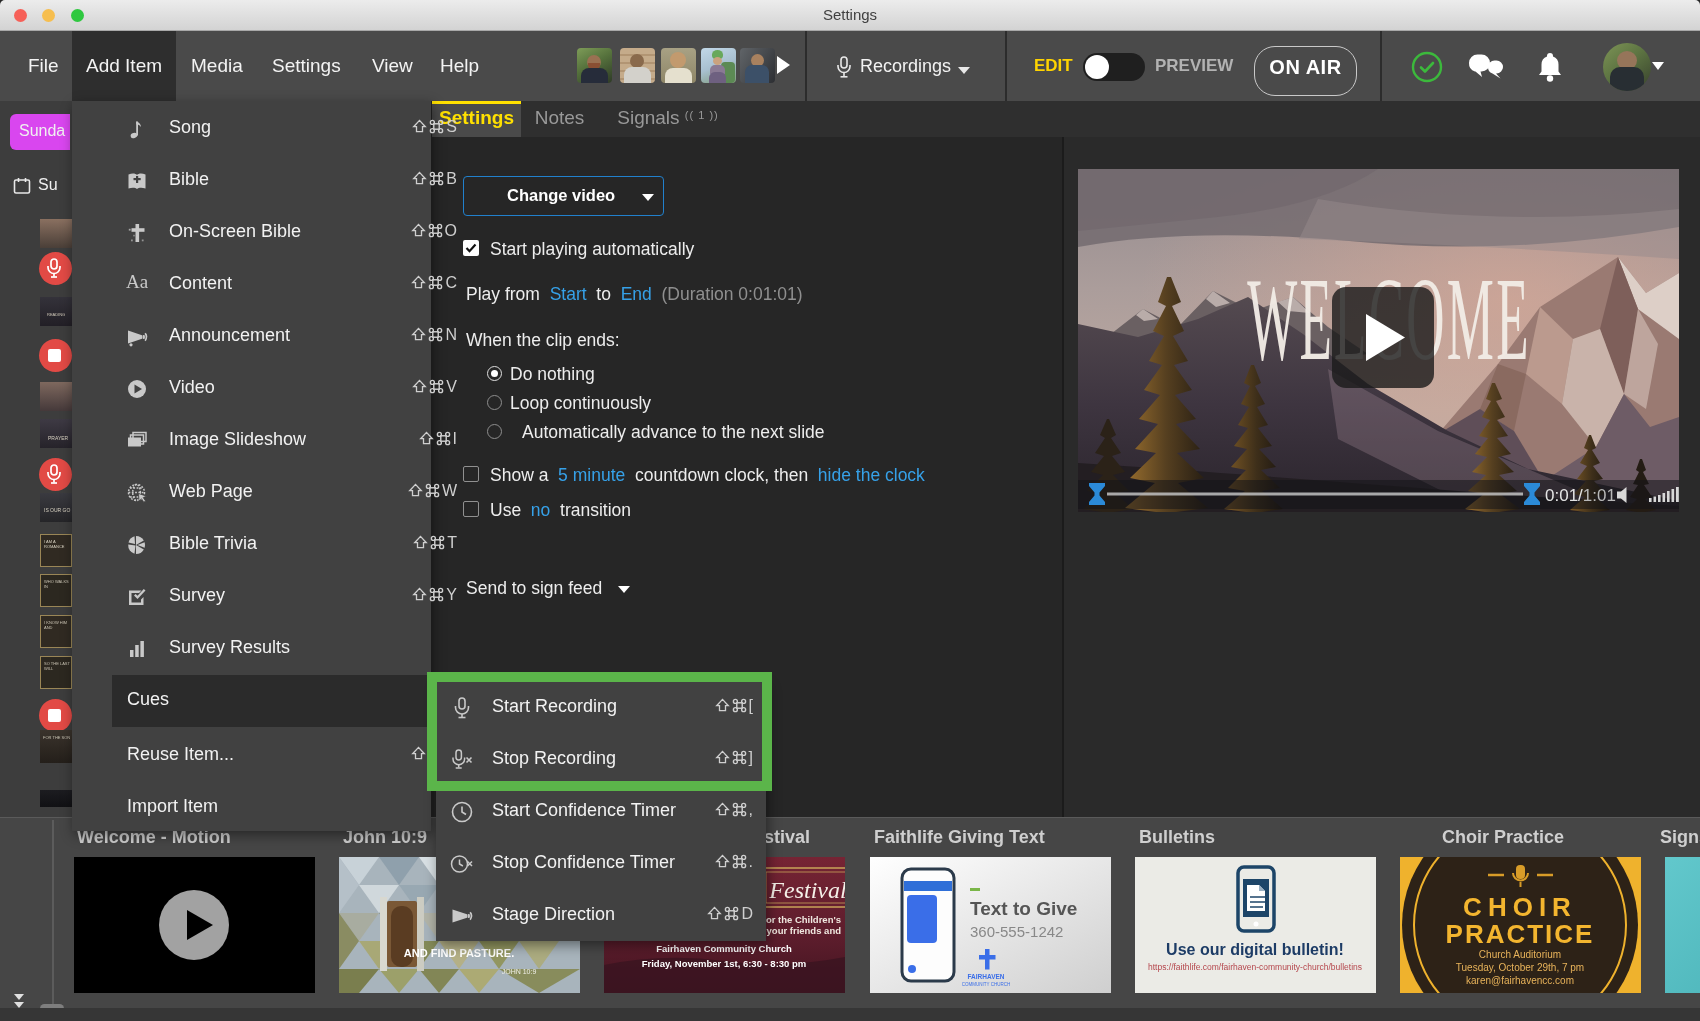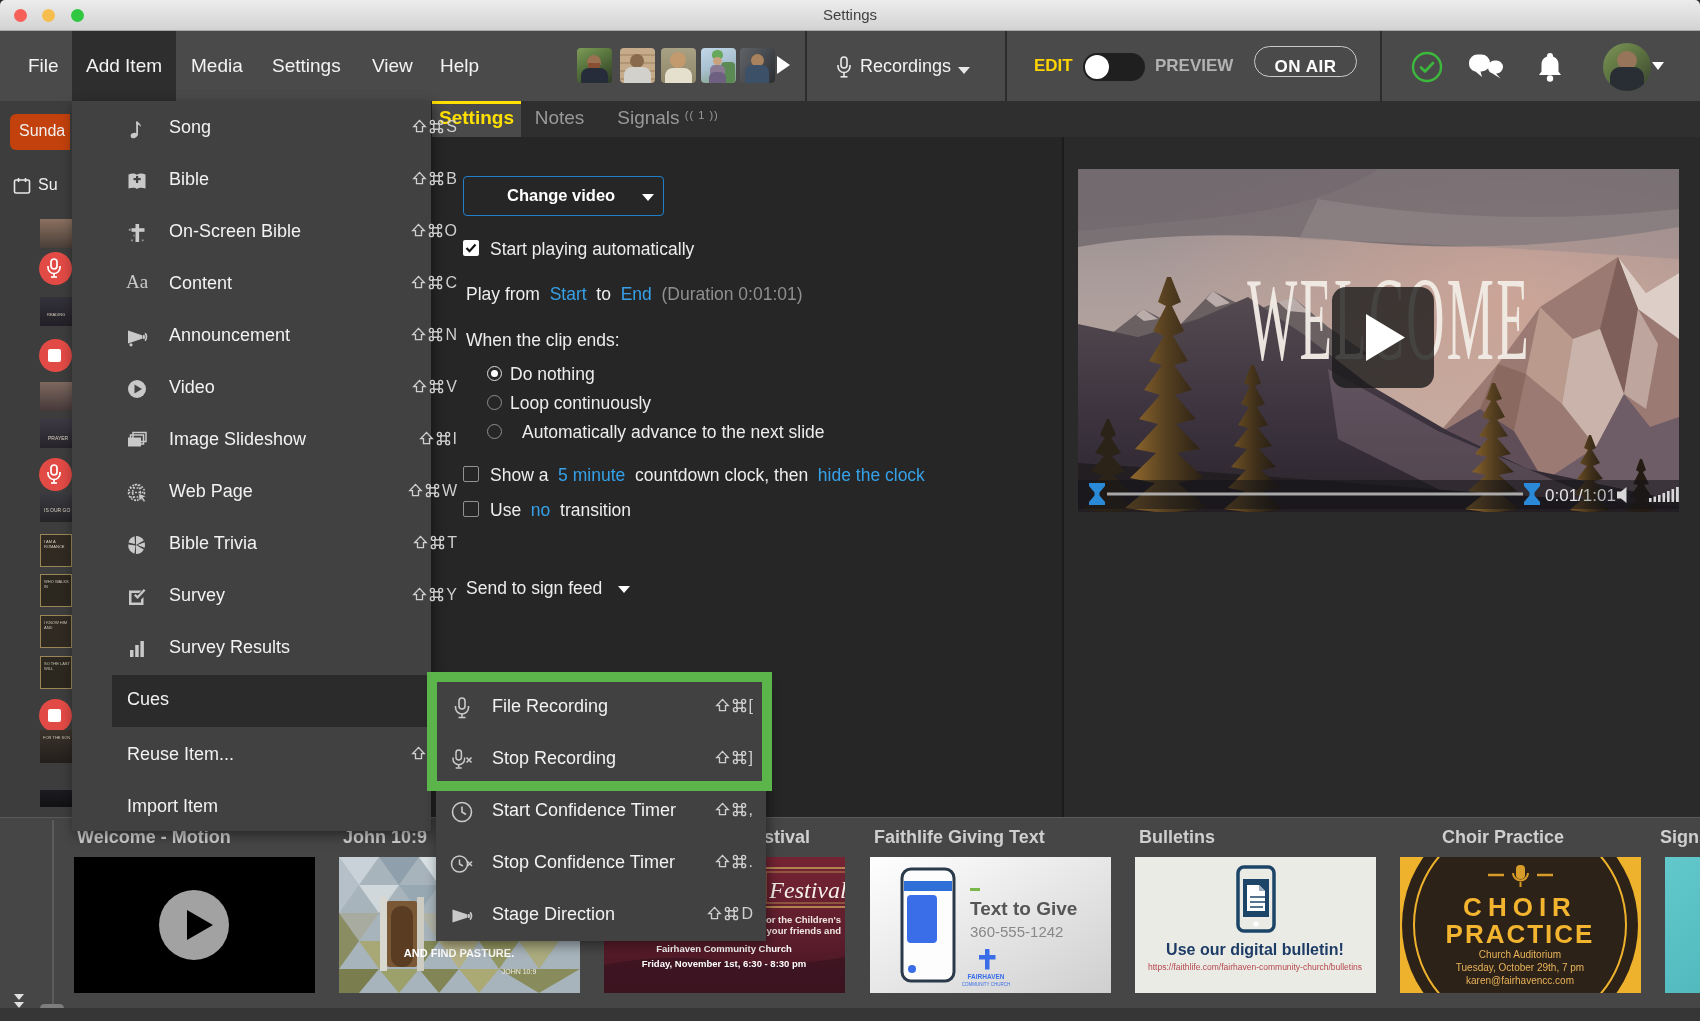--- a/index.html
+++ b/index.html
@@ -63,21 +63,21 @@
   .srow .sc { position:absolute; right:13px; top:15px; color:#cfcfcf; font-size:16px; }
   #greenbox { left:427px; top:672px; width:345px; height:119px; border:10px solid #5bb54a; }
 
   .scg { display:inline-block; vertical-align:-2px; margin-right:2px; }
 </style>
 </head>
 <body>
 <div id="stage">
 
   <div class="abs" id="sidebar">
-    <div class="abs" style="left:10px;top:13px;width:60px;height:36px;background:#c2410c;border-radius:6px 0 0 6px;">
+    <div class="abs" style="left:10px;top:13px;width:60px;height:36px;background:#d946ef;border-radius:6px 0 0 6px;">
       <div class="abs" style="left:9px;top:8px;color:#f0f0f0;font-size:16px;">Sunda</div>
     </div>
     <svg class="abs" style="left:13px;top:76px;" width="18" height="18" viewBox="0 0 18 18">
       <g fill="none" stroke="#e8e8e8" stroke-width="1.6">
         <rect x="1.5" y="3" width="15" height="13" rx="1.5"></rect>
         <line x1="5.5" y1="1" x2="5.5" y2="5"></line>
         <line x1="12.5" y1="1" x2="12.5" y2="5"></line>
       </g>
     </svg>
     <div class="abs" style="left:38px;top:75px;color:#f0f0f0;font-size:16px;">Su</div>
@@ -189,21 +189,21 @@
     <div class="abs" style="left:958px;top:36px;width:0;height:0;border-top:7px solid #e8e8e8;border-left:6px solid transparent;border-right:6px solid transparent;"></div>
 
     <div class="mdiv" style="left:1005px;"></div>
 
     <div class="abs" style="left:1034px;top:25px;color:#ffd400;font-weight:bold;font-size:17px;">EDIT</div>
     <div class="abs" style="left:1083px;top:22px;width:62px;height:28px;border-radius:14px;background:#1f1f1f;">
       <div class="abs" style="left:2px;top:2px;width:24px;height:24px;border-radius:50%;background:#fff;"></div>
     </div>
     <div class="abs" style="left:1155px;top:25px;color:#b2b2b2;font-weight:bold;font-size:17px;">PREVIEW</div>
 
-    <div class="abs" style="left:1254px;top:15px;width:103px;height:31px;border:1.5px solid #c9c9c9;border-radius:21px;text-align:center;line-height:40px;color:#fff;font-weight:bold;font-size:17px;letter-spacing:0.5px;">ON AIR</div>
+    <div class="abs" style="left:1254px;top:15px;width:103px;height:50px;border:1.5px solid #c9c9c9;border-radius:21px;text-align:center;line-height:40px;color:#fff;font-weight:bold;font-size:20px;letter-spacing:0.5px;">ON AIR</div>
 
     <div class="mdiv" style="left:1380px;"></div>
 
     <svg class="abs" style="left:1411px;top:20px;" width="32" height="32" viewBox="0 0 32 32">
       <circle cx="16" cy="16" r="14" fill="none" stroke="#3cb93c" stroke-width="2.4"></circle>
       <path d="M10 16.5 l4 4 l8 -8.5" fill="none" stroke="#3cb93c" stroke-width="2.6" stroke-linecap="round" stroke-linejoin="round"></path>
     </svg>
 
     <svg class="abs" style="left:1466px;top:22px;" width="38" height="30" viewBox="0 0 38 30">
       <path d="M3 10 a8.5 8.5 0 0 1 8.5 -8.5 h4 a8.5 8.5 0 0 1 0 17 h-1 l1.5 5.5 l-6.5 -5.5 h-0.5 A8.5 8.5 0 0 1 3 10 z" fill="#fff"></path>
@@ -753,21 +753,21 @@
   <div class="abs" id="submenu">
     <div class="srow" style="top:0px;">
       <svg class="ico" viewBox="0 0 24 24">
           <g fill="none" stroke="#c9c9c9" stroke-width="1.6">
             <rect x="9" y="2" width="6" height="11" rx="3"></rect>
             <path d="M5.5 10 v1.5 a6.5 6.5 0 0 0 13 0 V10"></path>
             <line x1="12" y1="18" x2="12" y2="21"></line>
             <line x1="8.5" y1="21.5" x2="15.5" y2="21.5"></line>
           </g>
         </svg>
-      <div class="lbl">File Recording</div>
+      <div class="lbl">Start Recording</div>
         <div class="sc"><svg class="scg" width="15" height="15" viewBox="0 0 16 16">
             <path d="M8 1.5 L14.2 8.2 H11.2 V13.5 H4.8 V8.2 H1.8 Z" fill="none" stroke="#cfcfcf" stroke-width="1.4"></path>
           </svg><svg class="scg" width="15" height="15" viewBox="0 0 16 16">
             <g fill="none" stroke="#cfcfcf" stroke-width="1.5">
               <circle cx="3.6" cy="3.6" r="2.1"></circle>
               <circle cx="12.4" cy="3.6" r="2.1"></circle>
               <circle cx="3.6" cy="12.4" r="2.1"></circle>
               <circle cx="12.4" cy="12.4" r="2.1"></circle>
               <rect x="5.1" y="5.1" width="5.8" height="5.8"></rect>
             </g>

